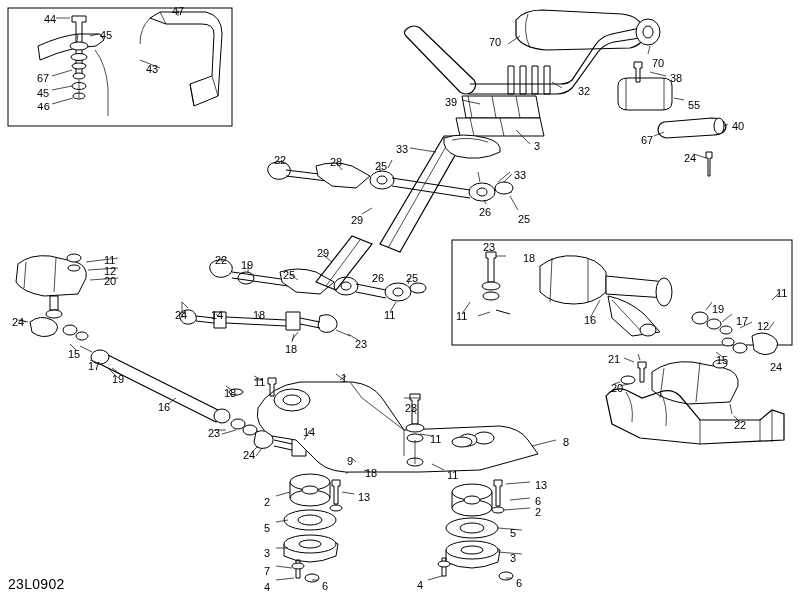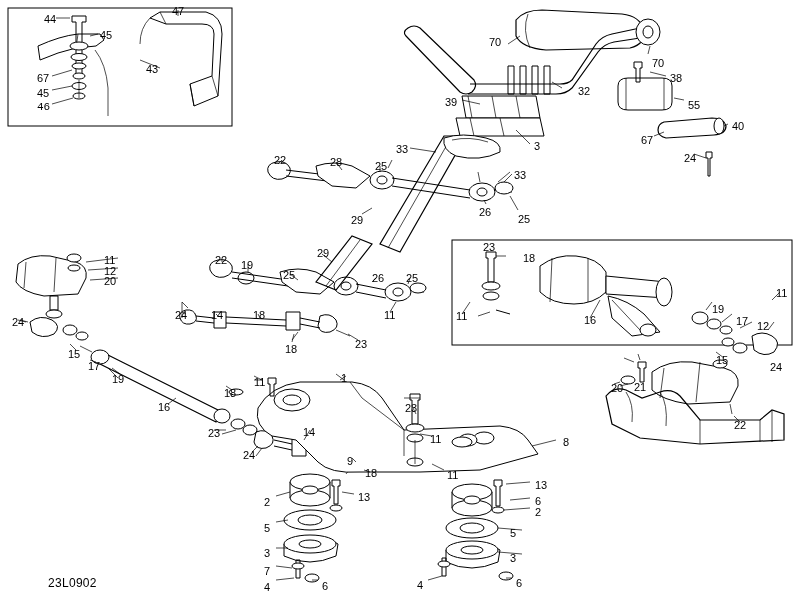--- a/index.html
+++ b/index.html
@@ -1,20 +1,20 @@
 <!DOCTYPE html>
 <html><head>
 <meta charset="utf-8">
 <style>
   html,body{margin:0;padding:0;background:#ffffff;}
   body{width:800px;height:592px;overflow:hidden;font-family:"Liberation Sans",sans-serif;}
   #stage{position:relative;width:800px;height:592px;background:#fff;}
   svg#art{position:absolute;left:0;top:0;width:800px;height:592px;}
   .lbl{position:absolute;font-family:"Liberation Sans",sans-serif;font-size:11px;color:#000;white-space:nowrap;line-height:11px;}
-  .cap{position:absolute;font-family:"Liberation Sans",sans-serif;font-size:12px;color:#000;letter-spacing:.3px;margin-left:40px;}
+  .cap{position:absolute;font-family:"Liberation Sans",sans-serif;font-size:14px;color:#000;letter-spacing:.3px;}
   .ln{stroke:#000;fill:none;stroke-width:1;}
   .ln2{stroke:#000;fill:none;stroke-width:1.2;}
   .fillw{fill:#fff;stroke:#000;stroke-width:1;}
   .thin{stroke:#000;fill:none;stroke-width:.7;}
   .box{fill:none;stroke:#000;stroke-width:1;}
 </style>
 </head>
 <body>
 
 <div id="stage">
@@ -367,21 +367,21 @@
       <div class="lbl" style="left: 406px; top: 273px;">25</div>
       <div class="lbl" style="left: 384px; top: 310px;">11</div>
       <div class="lbl" style="left: 456px; top: 311px;">11</div>
       <div class="lbl" style="left: 584px; top: 315px;">16</div>
       <div class="lbl" style="left: 712px; top: 304px;">19</div>
       <div class="lbl" style="left: 736px; top: 316px;">17</div>
       <div class="lbl" style="left: 757px; top: 321px;">12</div>
       <div class="lbl" style="left: 776px; top: 288px;">11</div>
       <div class="lbl" style="left: 770px; top: 362px;">24</div>
       <div class="lbl" style="left: 716px; top: 355px;">15</div>
-      <div class="lbl" style="left: 634px; top: 354px; margin-top: 28px;">21</div>
+      <div class="lbl" style="left: 608px; top: 354px;">21</div>
       <div class="lbl" style="left: 611px; top: 383px;">20</div>
       <div class="lbl" style="left: 734px; top: 420px;">22</div>
       <div class="lbl" style="left: 12px; top: 317px;">24</div>
       <div class="lbl" style="left: 68px; top: 349px;">15</div>
       <div class="lbl" style="left: 88px; top: 361px;">17</div>
       <div class="lbl" style="left: 112px; top: 374px;">19</div>
       <div class="lbl" style="left: 175px; top: 310px;">24</div>
       <div class="lbl" style="left: 211px; top: 310px;">14</div>
       <div class="lbl" style="left: 253px; top: 310px;">18</div>
       <div class="lbl" style="left: 285px; top: 344px;">18</div>

